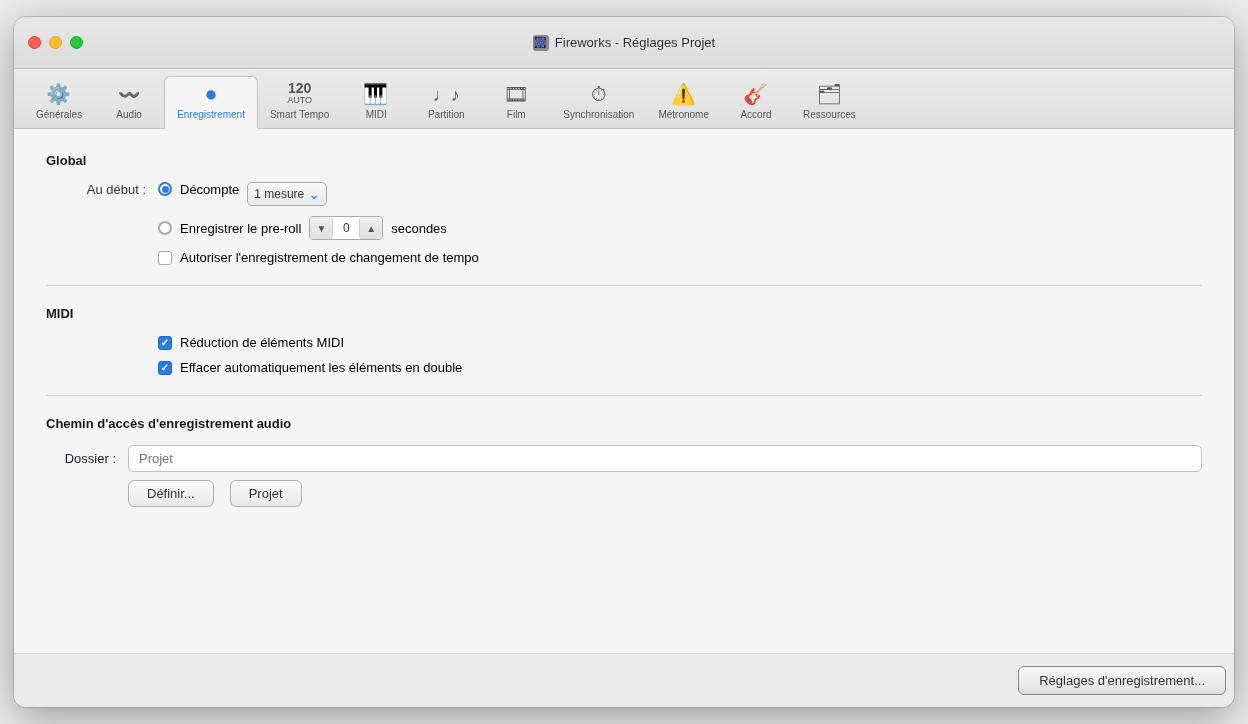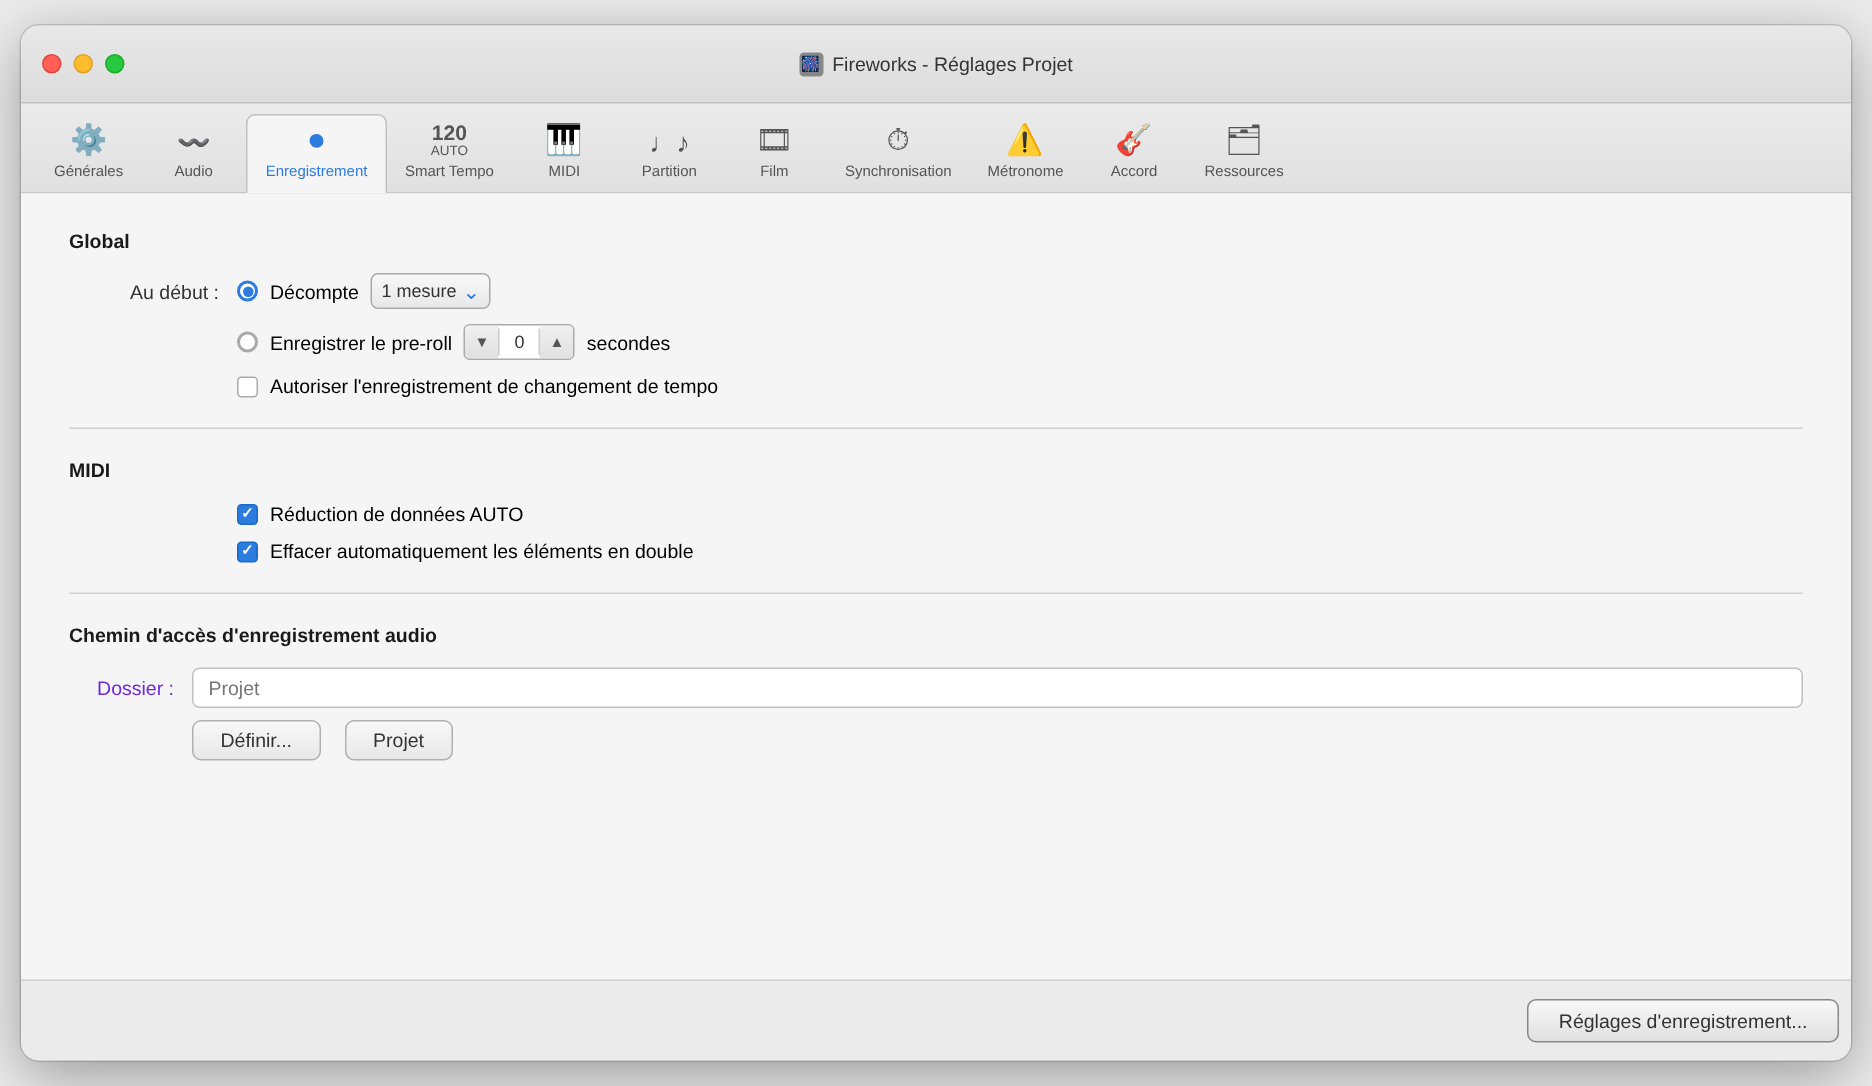--- a/index.html
+++ b/index.html
@@ -124,21 +124,20 @@
       color: #1a1a1a;
       margin-bottom: 14px;
     }
     .section-divider {
       border: none;
       border-top: 1px solid #d0d0d0;
       margin: 20px 0;
     }
     .au-debut-row {
       display: flex;
-      align-items: center;
       gap: 8px;
       position: relative;
     }
     .au-debut-label {
       font-size: 13px;
       color: #333;
       margin-right: 4px;
       white-space: nowrap;
     }
     
@@ -263,21 +262,21 @@
     }
     
     .dossier-row {
       display: flex;
       align-items: center;
       gap: 12px;
       margin-bottom: 8px;
     }
     .dossier-label {
       font-size: 13px;
-      color: #6d28d9;
+      color: #0f172a;
       white-space: nowrap;
       min-width: 70px;
       text-align: right;
     }
     
     .bottom-bar {
       padding: 12px 8px;
       background: #ebebeb;
       border-top: 1px solid #d0d0d0;
       display: flex;
@@ -420,21 +419,21 @@
 
     <hr class="section-divider">
 
     <div>
       <div class="section-title">MIDI</div>
 
       <div style="display:flex; flex-direction:column; gap:10px; margin-left: 112px;">
 
         <div style="display:flex; align-items:center; gap:8px;">
           <div class="checkbox checked"></div>
-          <span class="field-text">Réduction de données AUTO</span>
+          <span class="field-text">Réduction de éléments MIDI</span>
         </div>
 
         <div style="display:flex; align-items:center; gap:8px;">
           <div class="checkbox checked"></div>
           <span class="field-text">Effacer automatiquement les éléments en double</span>
         </div>
       </div>
     </div>
 
     <hr class="section-divider">

